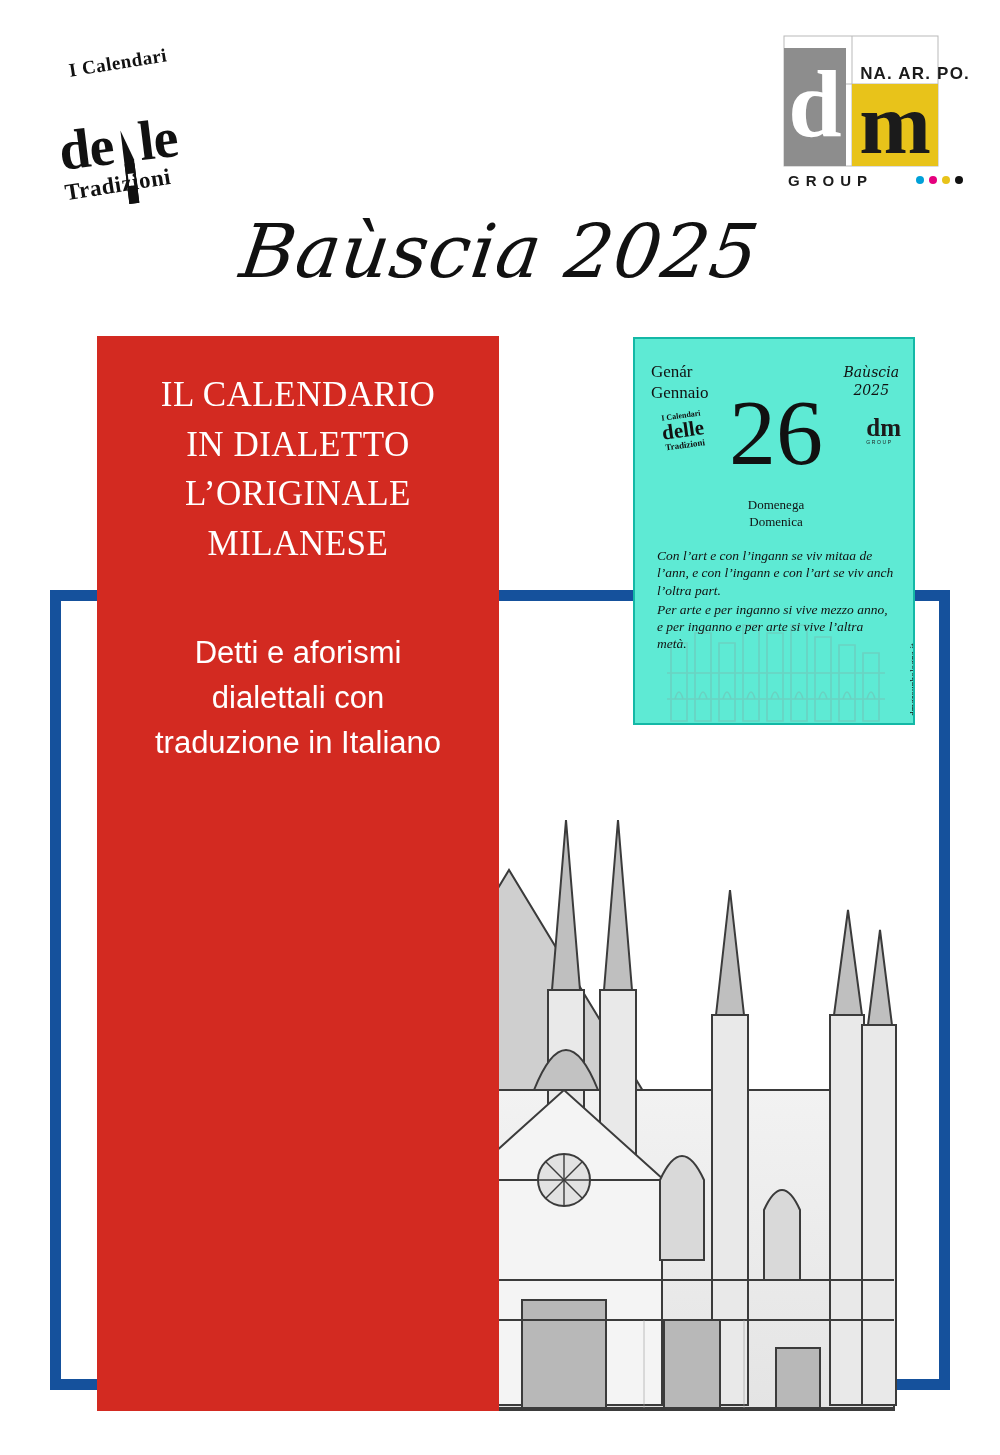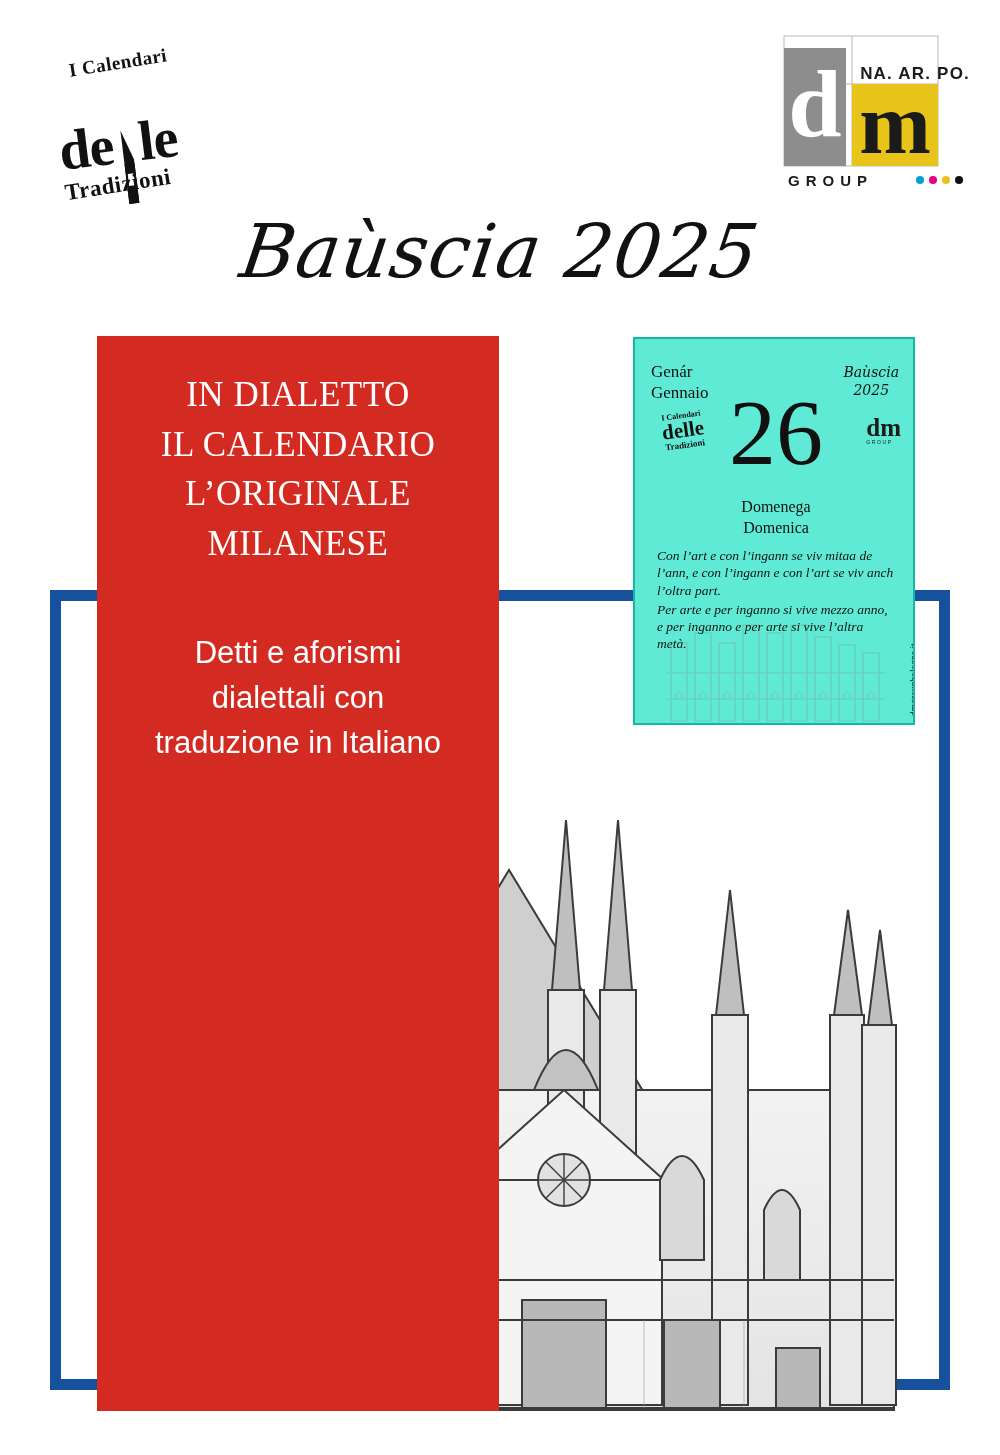--- a/index.html
+++ b/index.html
@@ -224,21 +224,21 @@
     font-size: 94px;
     line-height: 1;
     color: #111;
   }
   #calendar-sheet .dayname {
     position: absolute;
     left: 0; top: 158px;
     width: 282px;
     text-align: center;
     font-family: "Liberation Serif", serif;
-    font-size: 16px;
+    font-size: 13px;
     line-height: 1.3;
     color: #111;
   }
   #calendar-sheet .proverb {
     position: absolute;
     left: 22px; top: 208px;
     width: 238px;
     text-align: left;
     font-family: "Liberation Serif", serif;
     font-style: italic;
@@ -425,22 +425,22 @@
       <line x1="300" y1="560" x2="300" y2="648"></line>
       <line x1="380" y1="560" x2="380" y2="648"></line>
       <line x1="540" y1="560" x2="540" y2="648"></line>
       <line x1="640" y1="560" x2="640" y2="648"></line>
     </g>
   </svg>
 </div>
 
 <div id="red-panel">
   <div class="headline">
+    <div>IL CALENDARIO</div>
     <div>IN DIALETTO</div>
-    <div>IL CALENDARIO</div>
     <div>L’ORIGINALE</div>
     <div>MILANESE</div>
   </div>
   <div class="sub">
     <div>Detti e aforismi</div>
     <div>dialettali con</div>
     <div>traduzione in Italiano</div>
   </div>
 </div>
 

